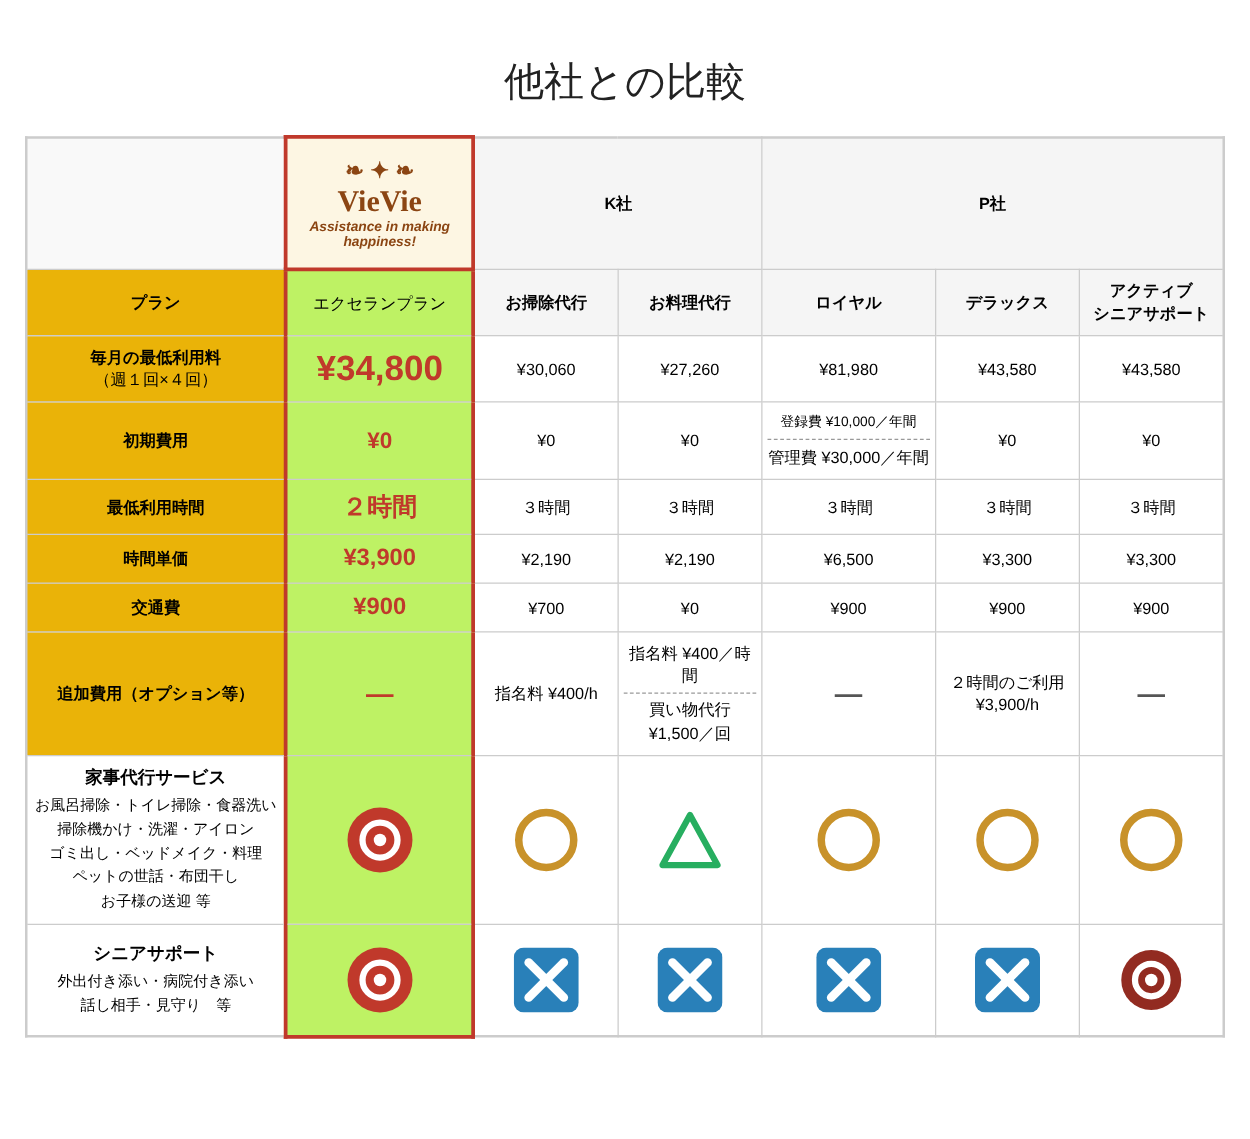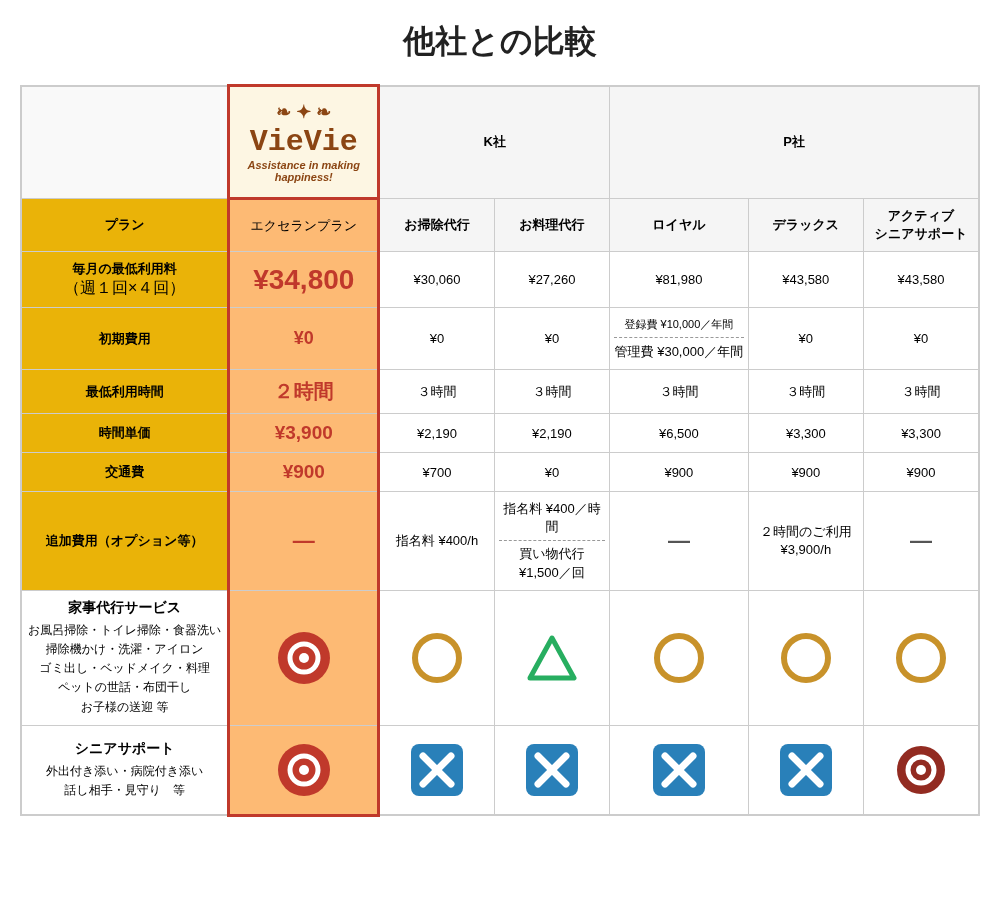--- a/index.html
+++ b/index.html
@@ -11,23 +11,24 @@
       align-items: flex-start;
       padding: 20px;
       min-height: 911px;
     }
     .page-wrapper {
       width: 960px;
     }
     .page-title {
       text-align: center;
       font-size: 32px;
-      font-weight: 700;
+      font-weight: 400;
       margin-bottom: 20px;
       color: #222;
+      margin-top: 24px;
     }
     .comparison-table {
       width: 100%;
       border-collapse: collapse;
       border: 2px solid #ccc;
     }
     .comparison-table th,
     .comparison-table td {
       border: 1px solid #ccc;
       text-align: center;
@@ -57,24 +58,24 @@
       font-weight: 700;
     }
     
     .vievie-logo {
       display: flex;
       flex-direction: column;
       align-items: center;
       justify-content: center;
     }
     .vievie-logo-text {
-      font-size: 30px;
+      font-size: 24px;
       font-weight: 900;
       color: #8B4513;
-      font-family: Liberation Mono, monospace;
+      font-family: Liberation Serif, serif;
     }
     .vievie-logo-sub {
       font-size: 11px;
       color: #8B4513;
       font-style: italic;
     }
     .vievie-emblem {
       font-size: 18px;
       color: #8B4513;
       margin-bottom: 2px;
@@ -82,21 +83,21 @@
     
     .row-label {
       background: #eab308;
       font-weight: 700;
       font-size: 13px;
       text-align: left;
       padding-left: 10px;
     }
     
     .vievie-cell {
-      background: #fdba74;
+      background: #bef264;
       border-left: 3px solid #c0392b !important;
       border-right: 3px solid #c0392b !important;
       margin-top: 32px;
     }
     .vievie-cell-bottom {
       border-bottom: 3px solid #c0392b !important;
     }
     .vievie-price-big {
       color: #c0392b;
       font-size: 28px;
@@ -209,21 +210,21 @@
         <td class="other-cell header-sub">デラックス</td>
         <td class="other-cell header-sub">
           <span>アクティブ</span><br>
           <span>シニアサポート</span>
         </td>
       </tr>
 
       <tr>
         <td class="row-label">
           <span>毎月の最低利用料</span><br>
-          <span style="font-weight:400; font-size:16px;">（週１回×４回）</span>
+          <span style="font-weight:400; font-size:13px;">（週１回×４回）</span>
         </td>
         <td class="vievie-cell">
           <div class="vievie-price-big">¥34,800</div>
         </td>
         <td class="other-cell price-text">¥30,060</td>
         <td class="other-cell price-text">¥27,260</td>
         <td class="other-cell price-text">¥81,980</td>
         <td class="other-cell price-text">¥43,580</td>
         <td class="other-cell price-text">¥43,580</td>
       </tr>

